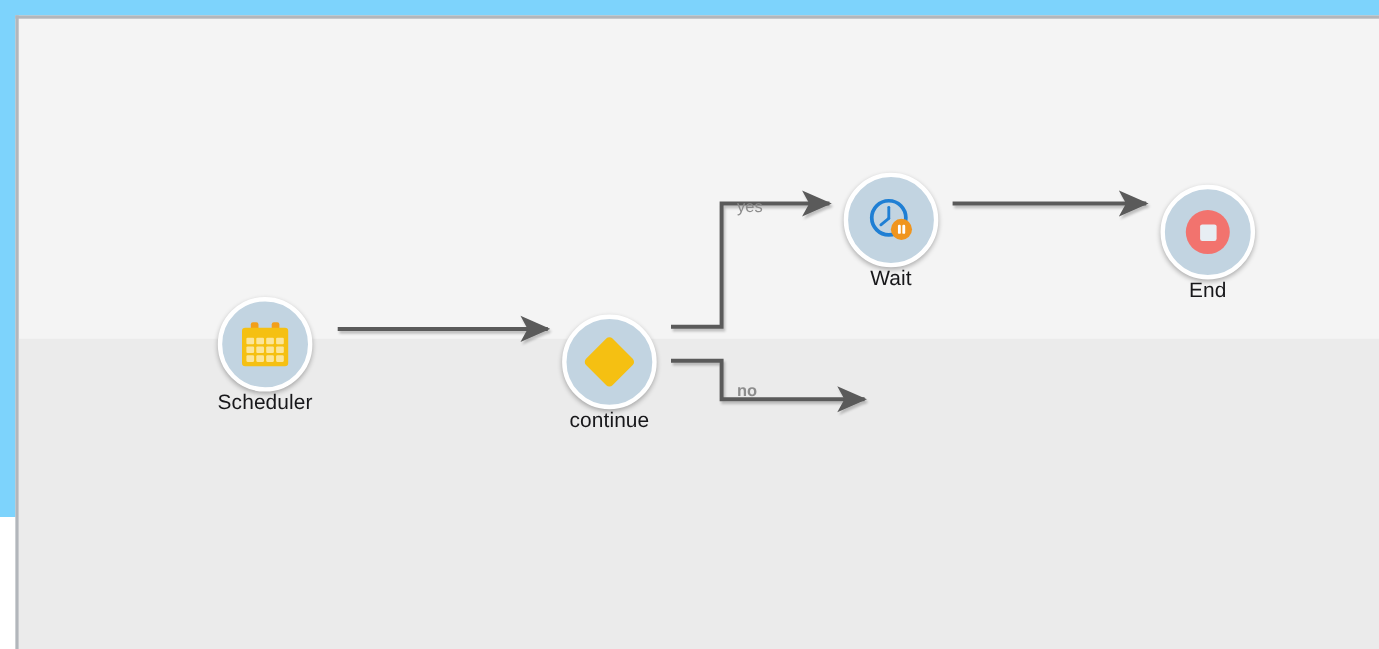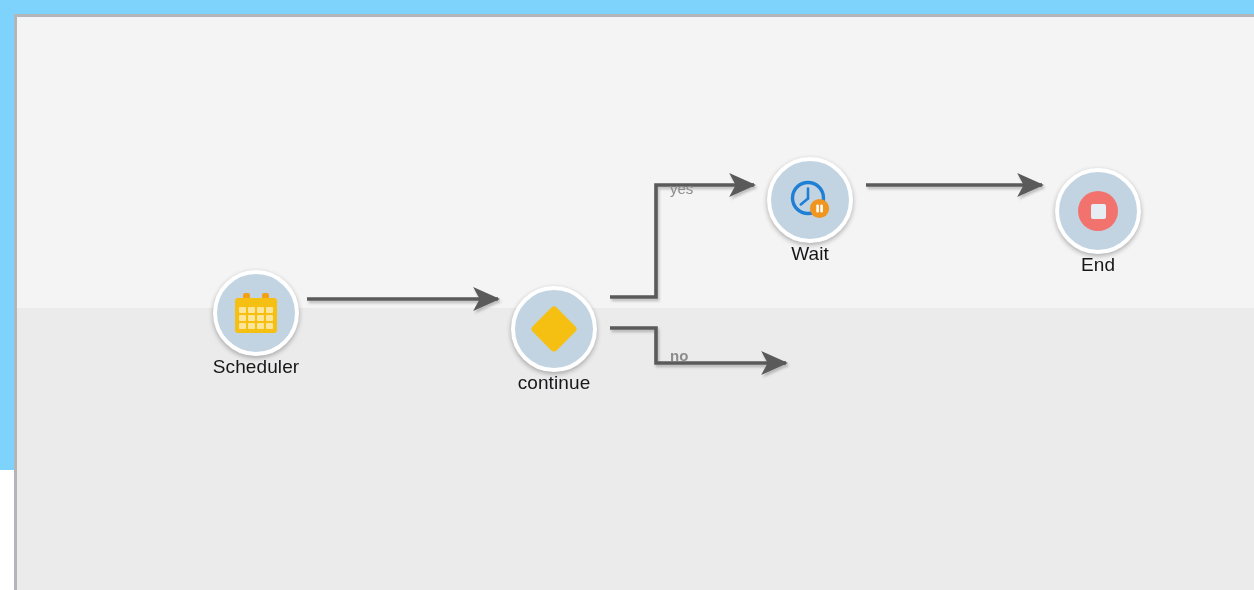--- a/index.html
+++ b/index.html
@@ -181,21 +181,21 @@
 
         <path d="M 593 311 L 639 311 L 639 346 L 769 346" marker-end="url(#arrow)"></path>
 
         <path d="M 849 168 L 1025 168" marker-end="url(#arrow)"></path>
       </g>
     </svg>
 
     <div class="edge-label" style="left:653px; top:163px;">yes</div>
     <div class="edge-label" style="left:653px; top:330px;font-weight:bold;">no</div>
 
-    <div class="node" style="left:191px; top:253px;">
+    <div class="node" style="left:176px; top:253px;">
       <div class="node-circle">
         <div class="cal">
           <div class="cal-tab l"></div>
           <div class="cal-tab r"></div>
           <div class="cal-body"></div>
           <div class="cal-grid">
             <div class="cal-cell"></div>
               <div class="cal-cell"></div>
             <div class="cal-cell"></div>
               <div class="cal-cell"></div>

